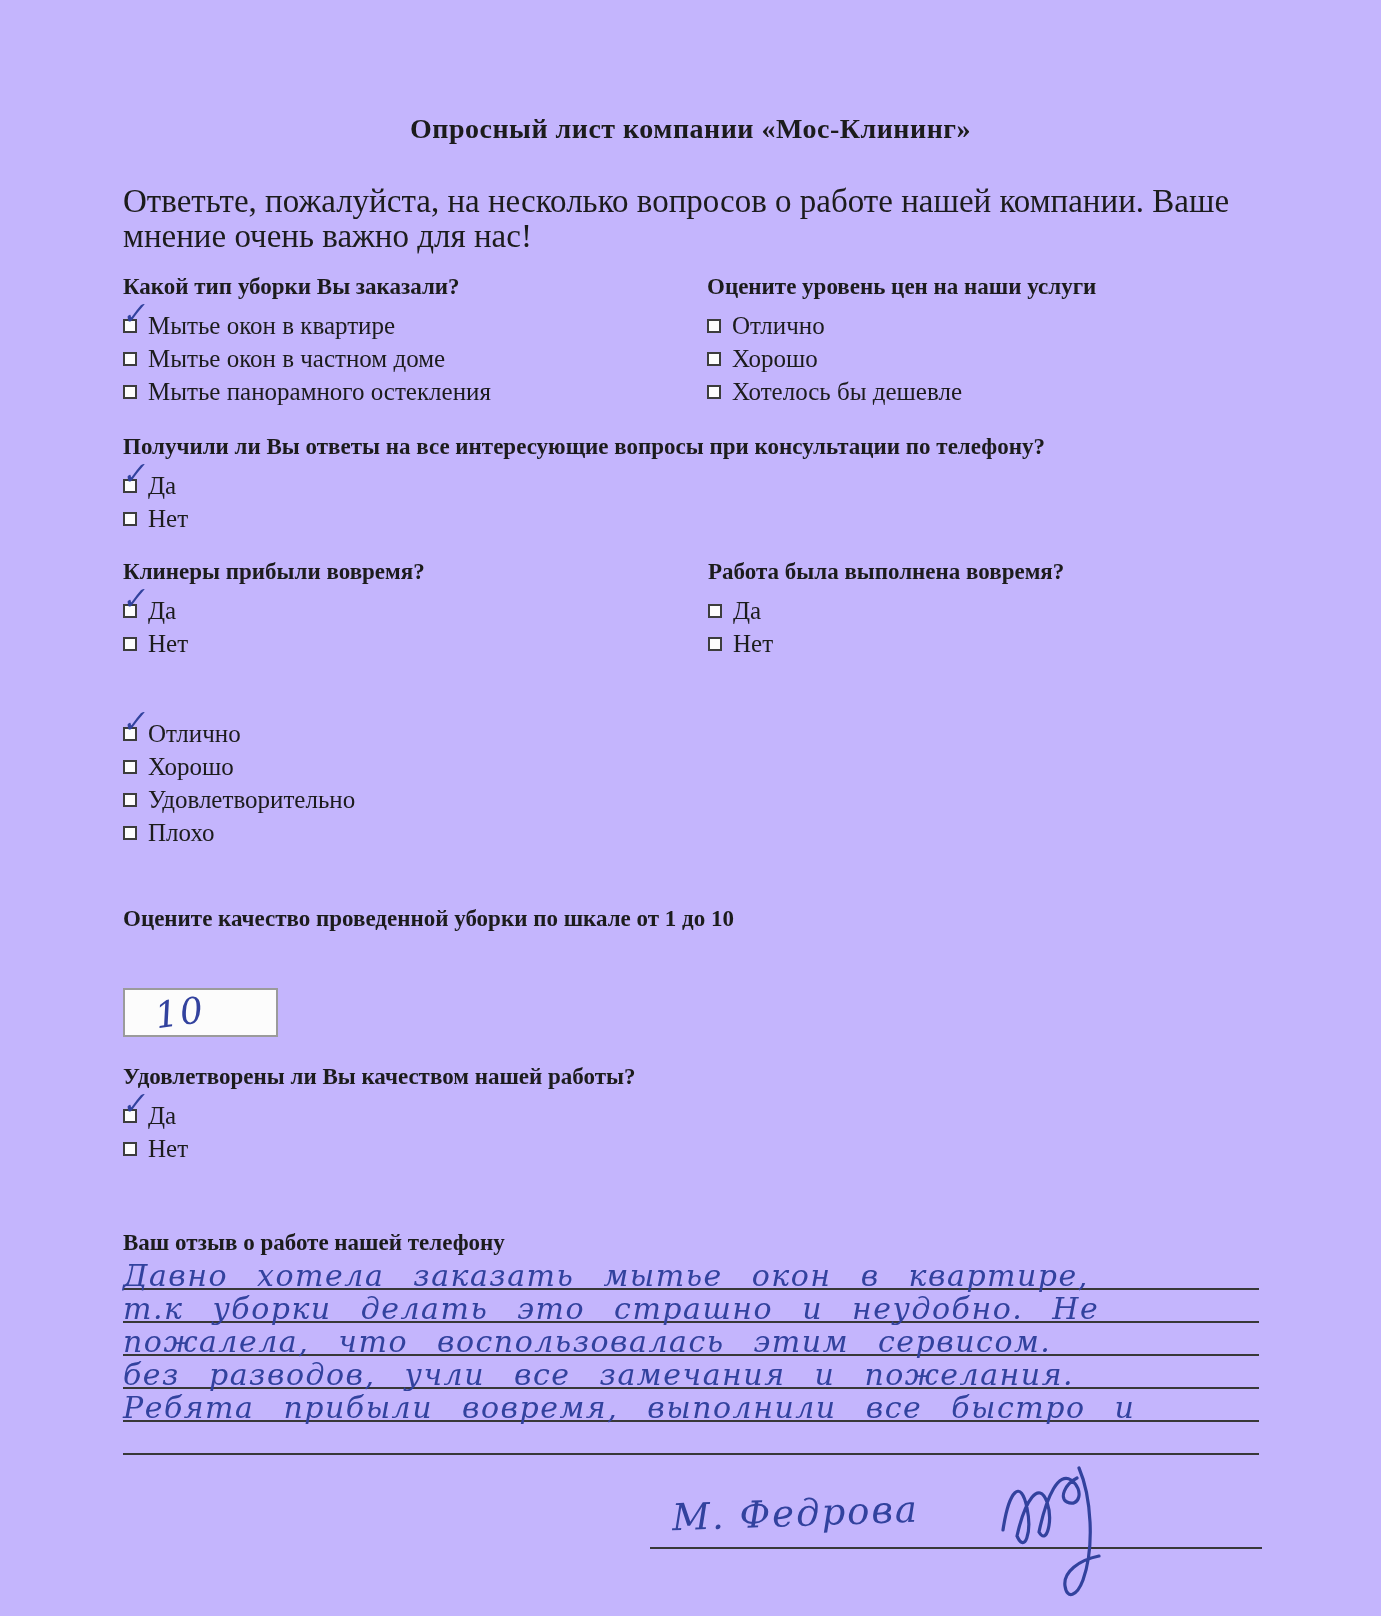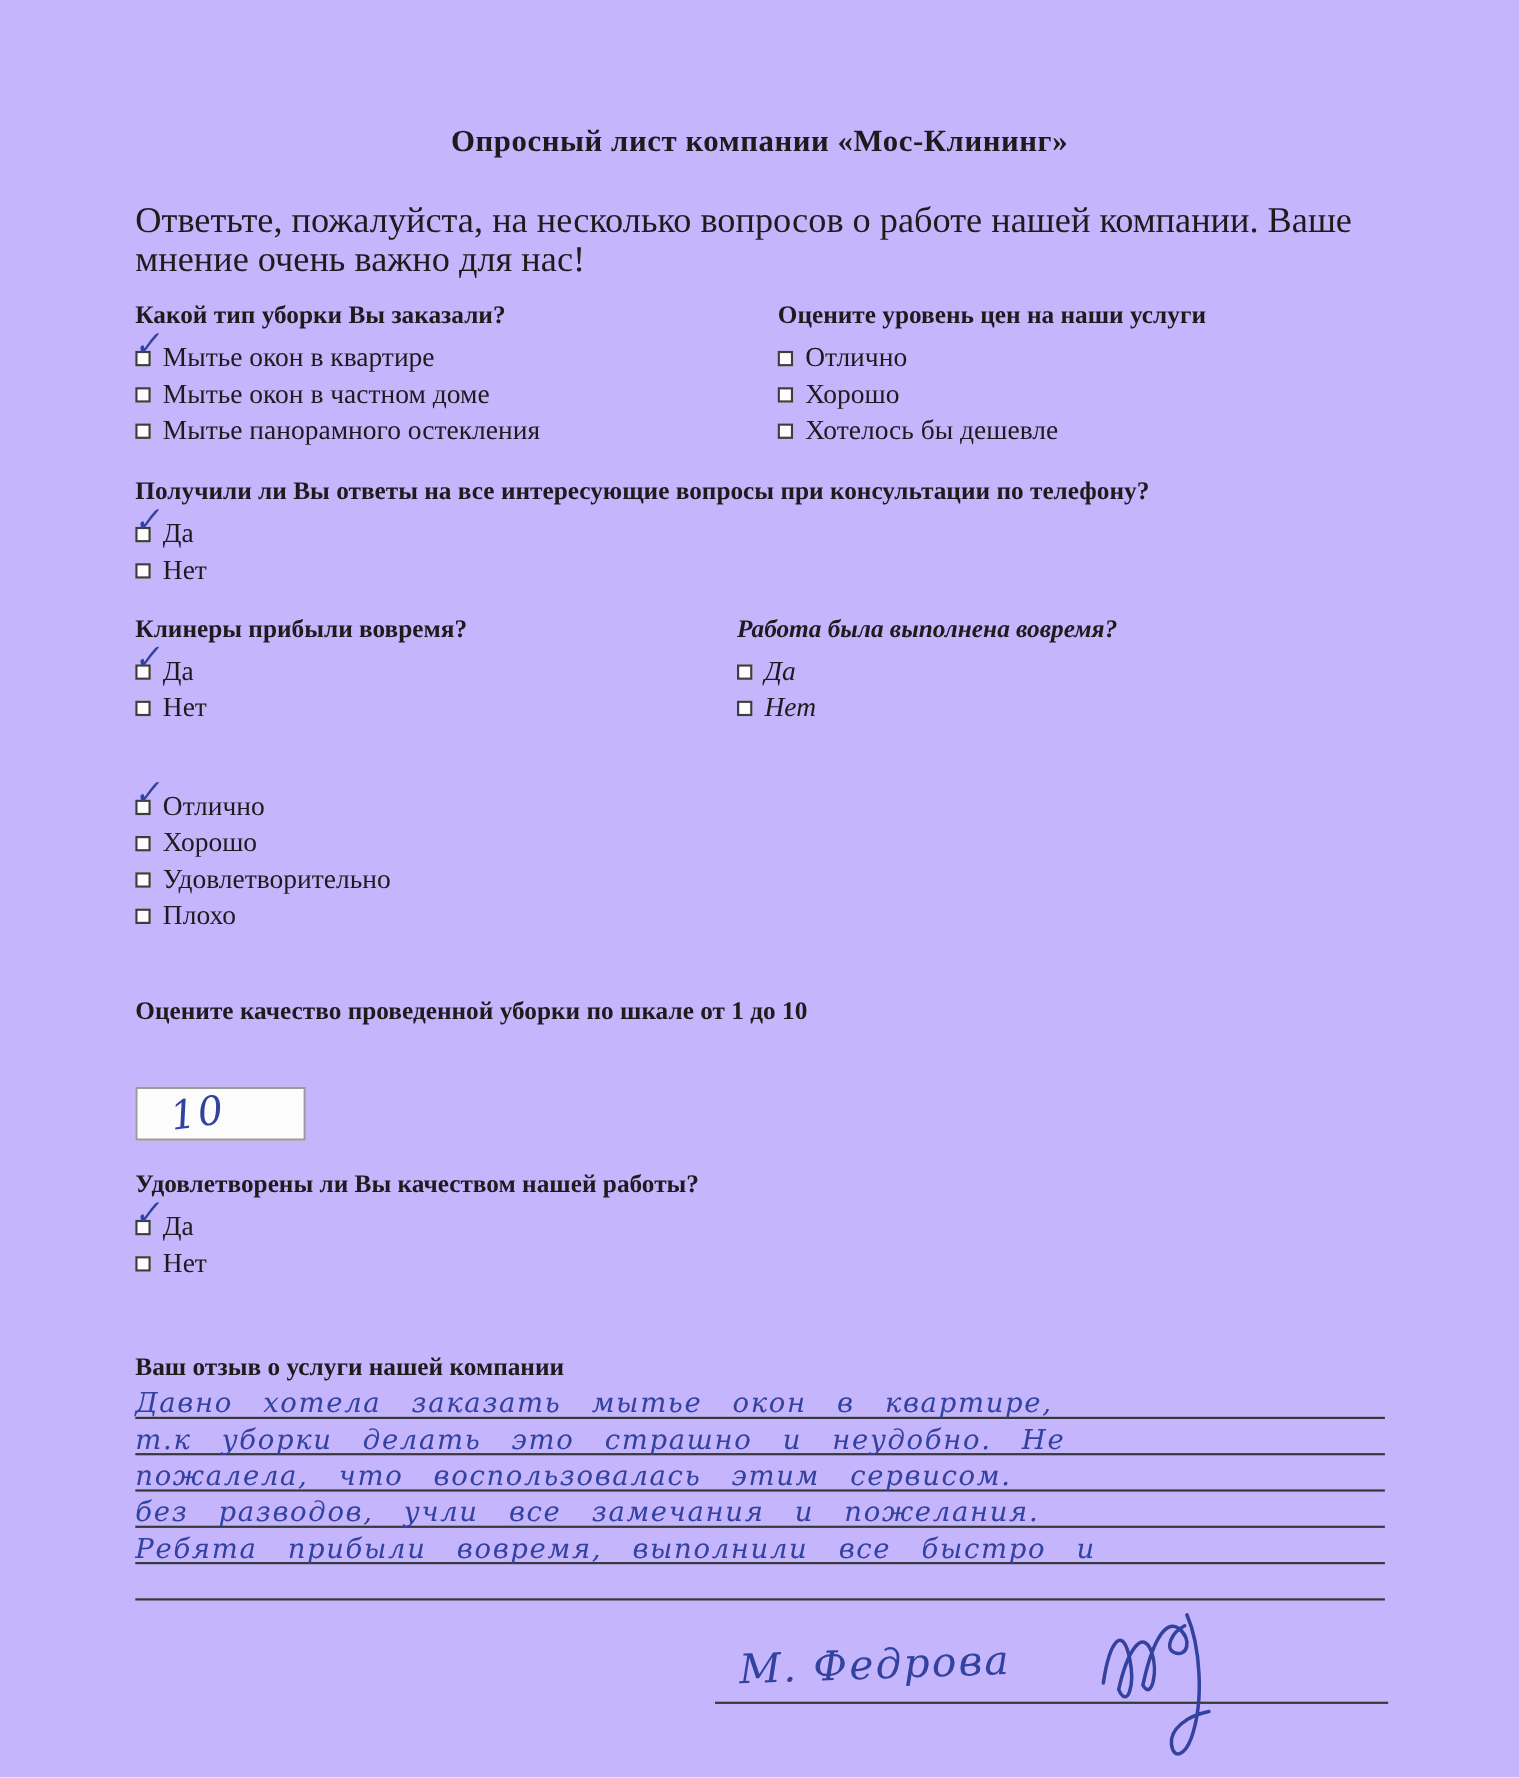--- a/index.html
+++ b/index.html
@@ -59,21 +59,21 @@
     letter-spacing:2px;
   }
   .review-lines { position:absolute; top:1257px; left:123px; width:1136px; }
   .review-line {
     position:relative; height:33px;
     border-bottom:2px solid #383838;
     display:flex; align-items:flex-end;
     overflow:visible;
   }
   .review-text {
-    font-size:25px; line-height:30px;
+    font-size:30px; line-height:30px;
     white-space:nowrap;
     letter-spacing:1.5px; word-spacing:18px;
     transform:translateY(3px);
   }
   .signature-area { position:absolute; top:1430px; left:650px; width:612px; height:180px; }
   .signature-line {
     position:absolute; top:117px; left:0; width:100%;
     border-top:2px solid #383838;
   }
   .signature-name {
@@ -147,21 +147,21 @@
           <span class="tick ink">✓</span>
         </span>
       <span class="option-label">Да</span>
     </div>
     <div class="option">
       <span class="checkbox"></span>
       <span class="option-label">Нет</span>
     </div>
   </div>
 
-  <div class="qblock" style="top:557px; left:670px;font-style:italic;">
+  <div class="qblock" style="top:557px; left:708px;">
     <div class="q-label">Работа была выполнена вовремя?</div>
     <div class="option">
       <span class="checkbox"></span>
       <span class="option-label">Да</span>
     </div>
     <div class="option">
       <span class="checkbox"></span>
       <span class="option-label">Нет</span>
     </div>
   </div>
@@ -202,21 +202,21 @@
         </span>
       <span class="option-label">Да</span>
     </div>
     <div class="option">
       <span class="checkbox"></span>
       <span class="option-label">Нет</span>
     </div>
   </div>
 
   <div class="qblock" style="top:1228px; left:123px;">
-    <div class="q-label">Ваш отзыв о услуги нашей компании</div>
+    <div class="q-label">Ваш отзыв о работе нашей телефону</div>
   </div>
   <div class="review-lines">
     <div class="review-line">
       <span class="review-text ink">Давно хотела заказать мытье окон в квартире,</span>
     </div>
     <div class="review-line">
       <span class="review-text ink">т.к уборки делать это страшно и неудобно. Не</span>
     </div>
     <div class="review-line">
       <span class="review-text ink">пожалела, что воспользовалась этим сервисом.</span>

